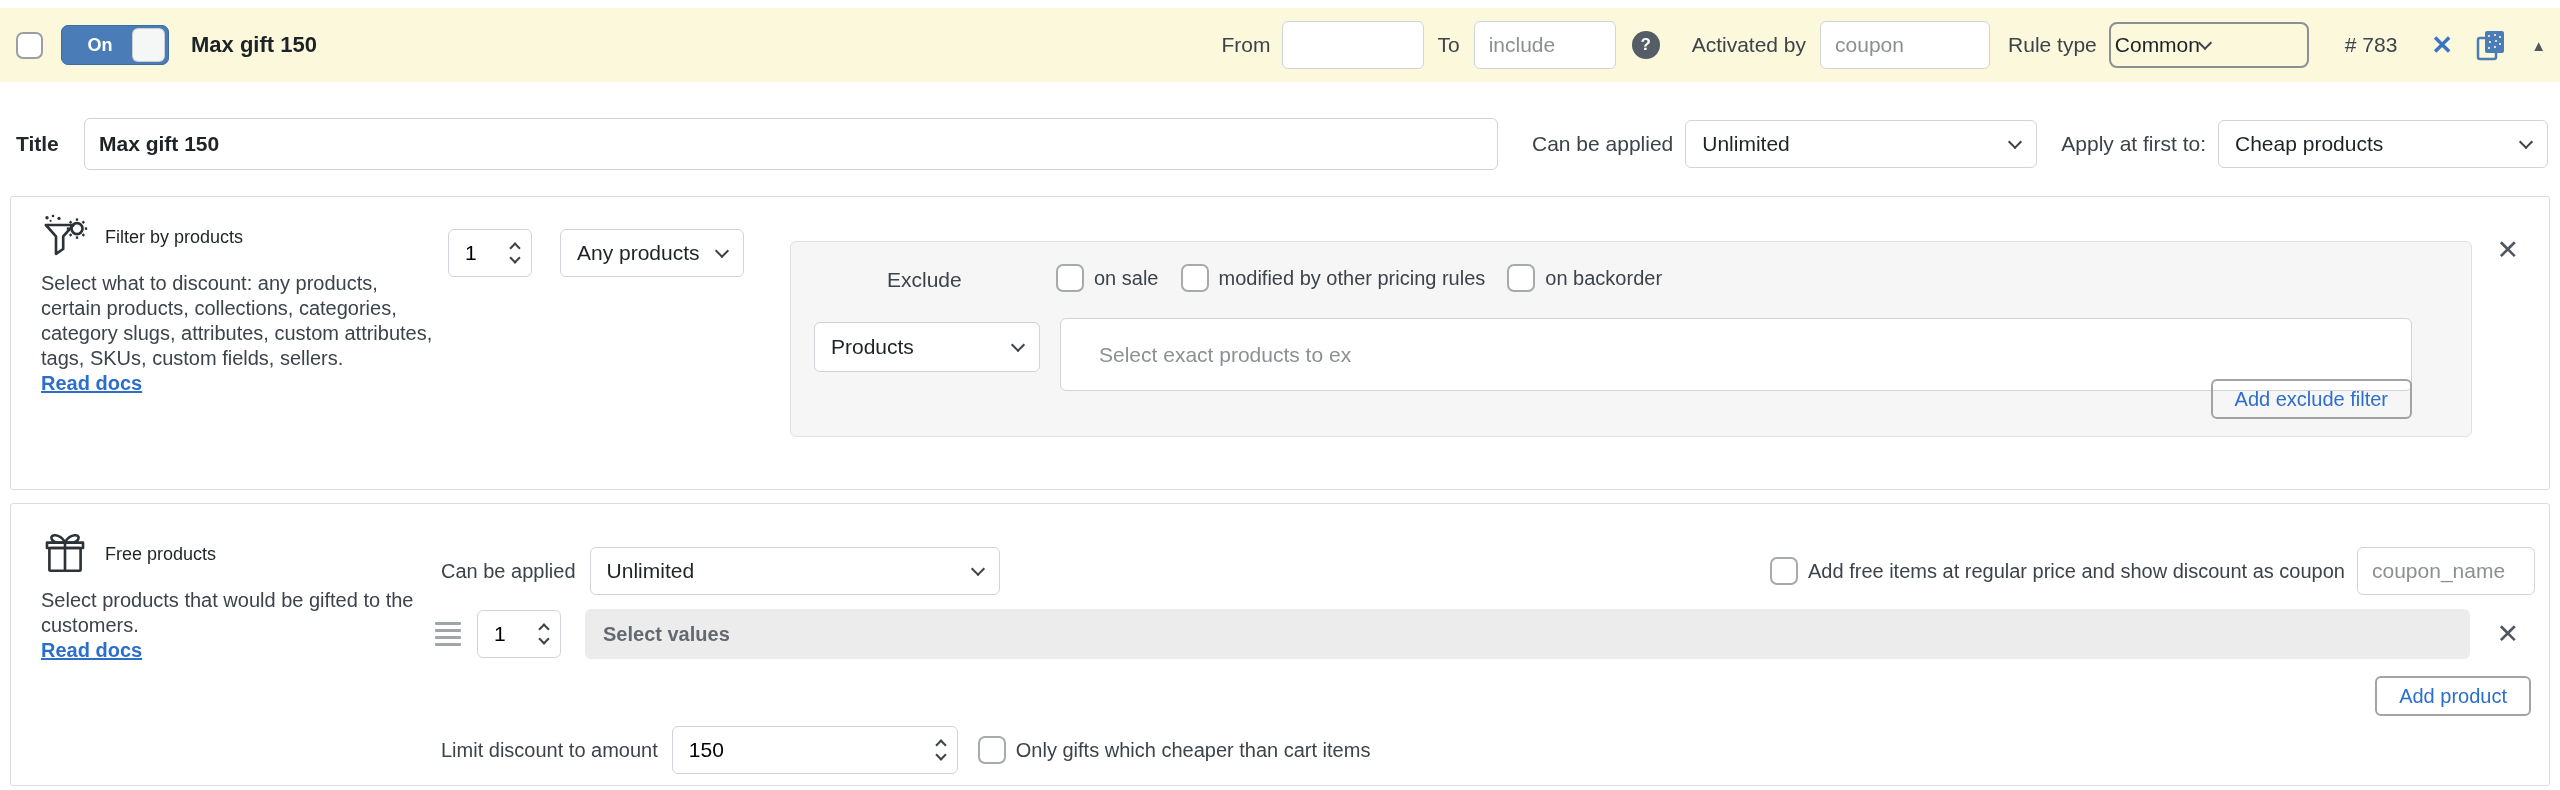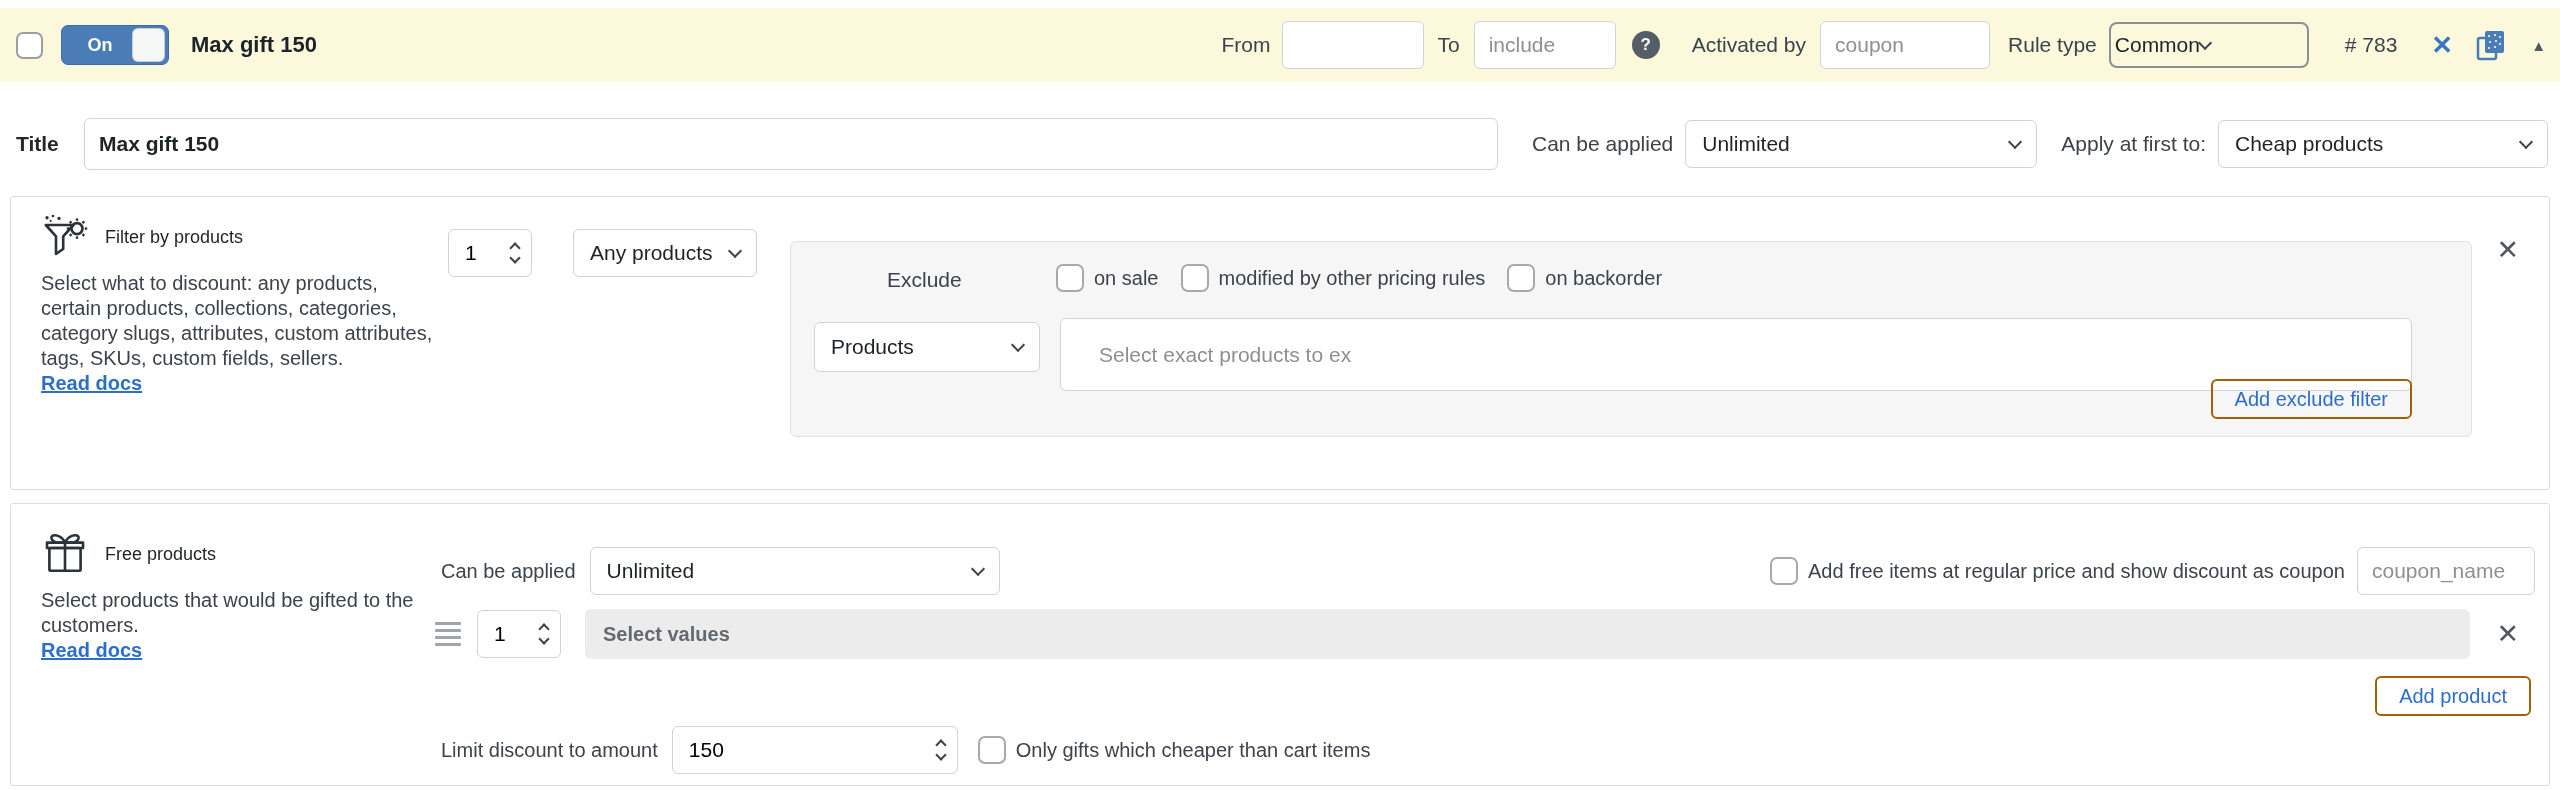--- a/index.html
+++ b/index.html
@@ -109,35 +109,35 @@
   .numbox input { border: none; outline: none; font: inherit; width: 100%; min-width: 0; }
   .spin { display: flex; flex-direction: column; gap: 5px; margin-left: auto; padding-left: 8px; }
   .spin i { display: block; width: 8px; height: 8px; border-right: 2px solid #3c434a; border-bottom: 2px solid #3c434a; }
   .spin .up { transform: rotate(-135deg); }
   .spin .dn { transform: rotate(45deg); margin-top: -3px; }
 
   .section-x { position: absolute; color: #50575e; font-size: 27px; line-height: 1; cursor: pointer; }
 
   
   .f-qty { position: absolute; left: 437px; top: 32px; width: 84px; }
-  .f-type { position: absolute; left: 562px; top: 32px; width: 184px; }
+  .f-type { position: absolute; left: 549px; top: 32px; width: 184px; }
   .exclude-box {
     position: absolute; left: 779px; right: 77px; top: 44px; height: 196px;
     background: #f6f6f7; border: 1px solid #e1e1e4; border-radius: 6px;
   }
   .ex-label { position: absolute; left: 96px; top: 26px; color: #3c434a; }
   .ex-opts { position: absolute; left: 265px; top: 22px; display: flex; align-items: center; gap: 22px; }
   .opt { display: flex; align-items: center; gap: 10px; font-size: 20px; color: #3c434a; white-space: nowrap; }
   .opt .cb { width: 28px; height: 28px; border-radius: 7px; border-color: #a7aaad; }
   .ex-entity { position: absolute; left: 23px; top: 80px; width: 226px; height: 50px; }
   .ex-search { position: absolute; left: 269px; top: 76px; right: 59px; height: 73px; padding-left: 38px; }
   .btn {
     display: inline-flex; align-items: center; justify-content: center;
     height: 40px; padding: 0 22px;
-    border: 2px solid #a16207; border-radius: 6px;
+    border: 2px solid #a3a3a3; border-radius: 6px;
     color: #2c6ecb; background: transparent; font: inherit; font-size: 20px; cursor: pointer;
   }
   .ex-btn { position: absolute; right: 59px; bottom: 17px; }
 
   
   .free-row1 { position: absolute; left: 430px; top: 43px; display: flex; align-items: center; }
   .free-row1 .select { width: 410px; margin-left: 14px; }
   .free-row1r { position: absolute; right: 14px; top: 43px; display: flex; align-items: center; gap: 12px; }
   .free-row1r .opt { font-size: 20px; padding-left: 48px; }
   .coupon-inp { width: 178px; height: 48px; }

